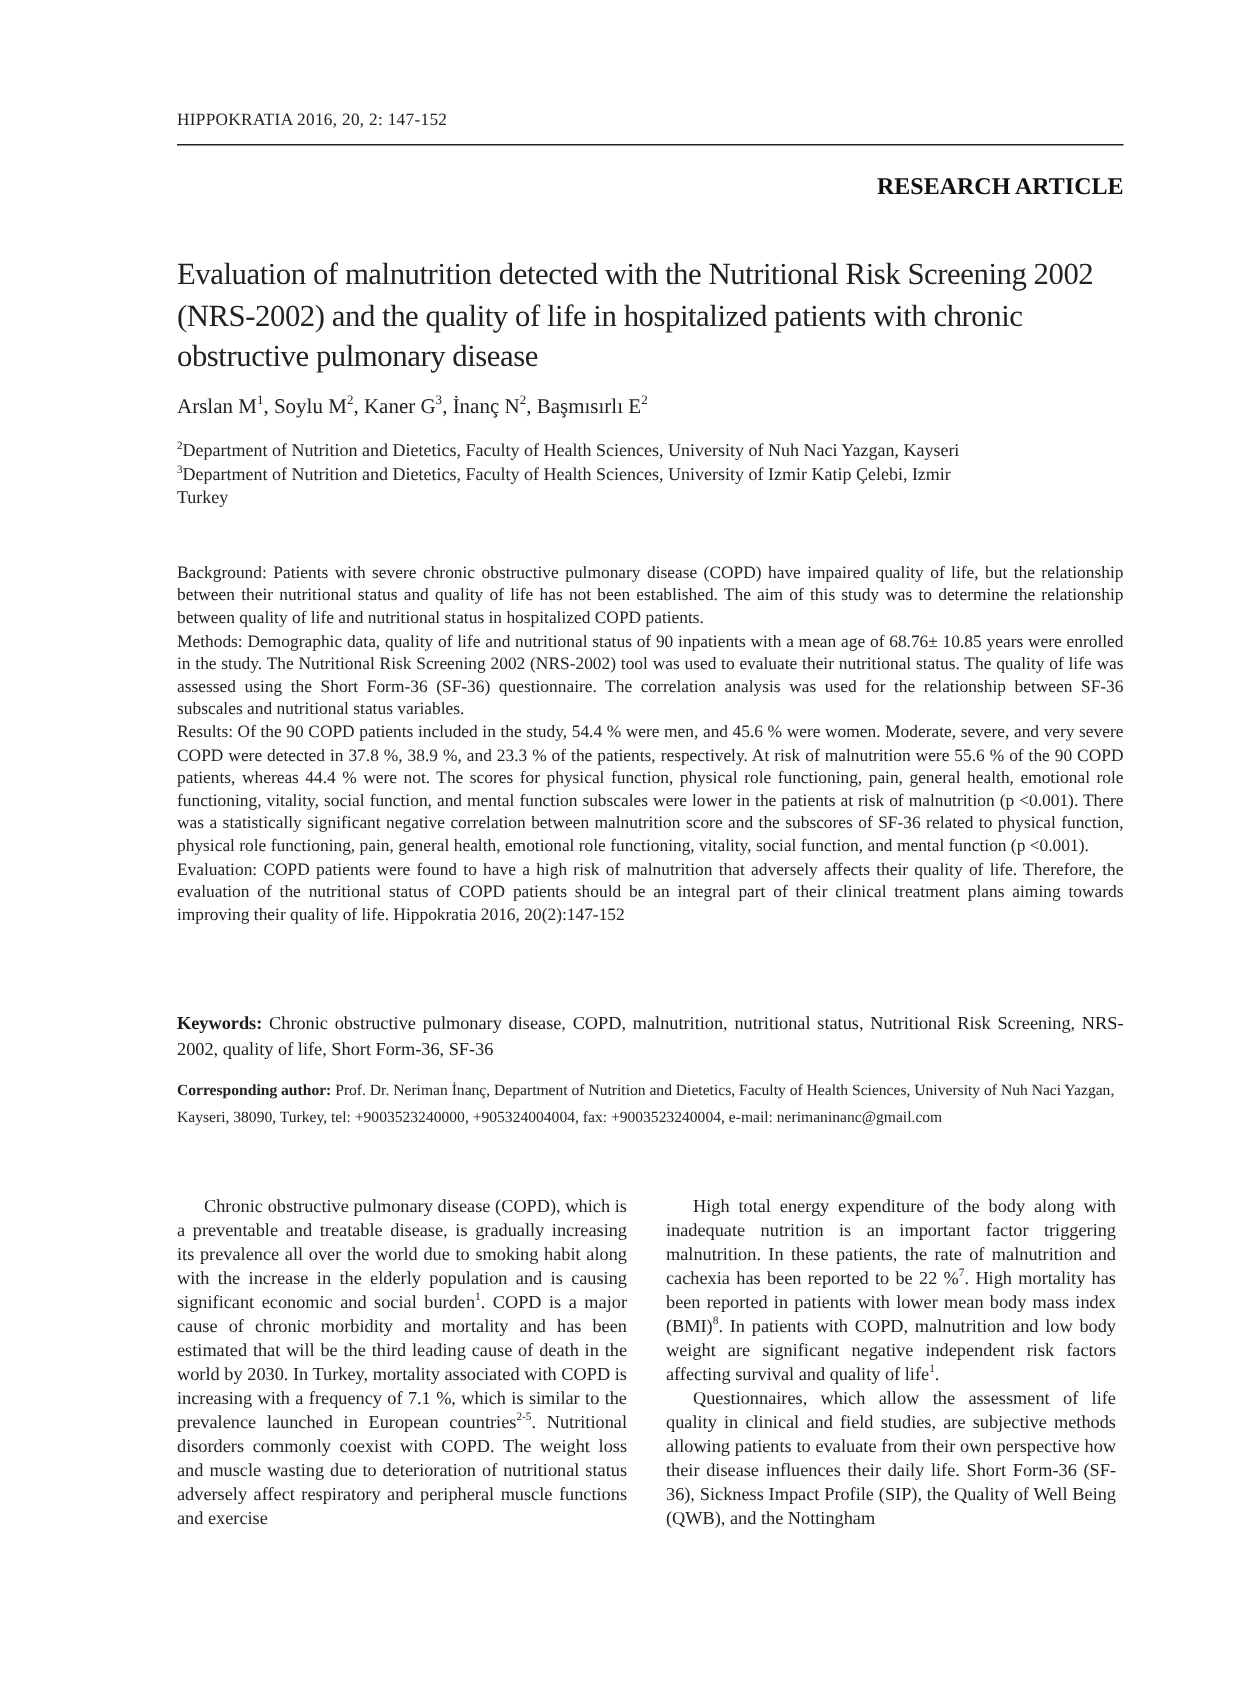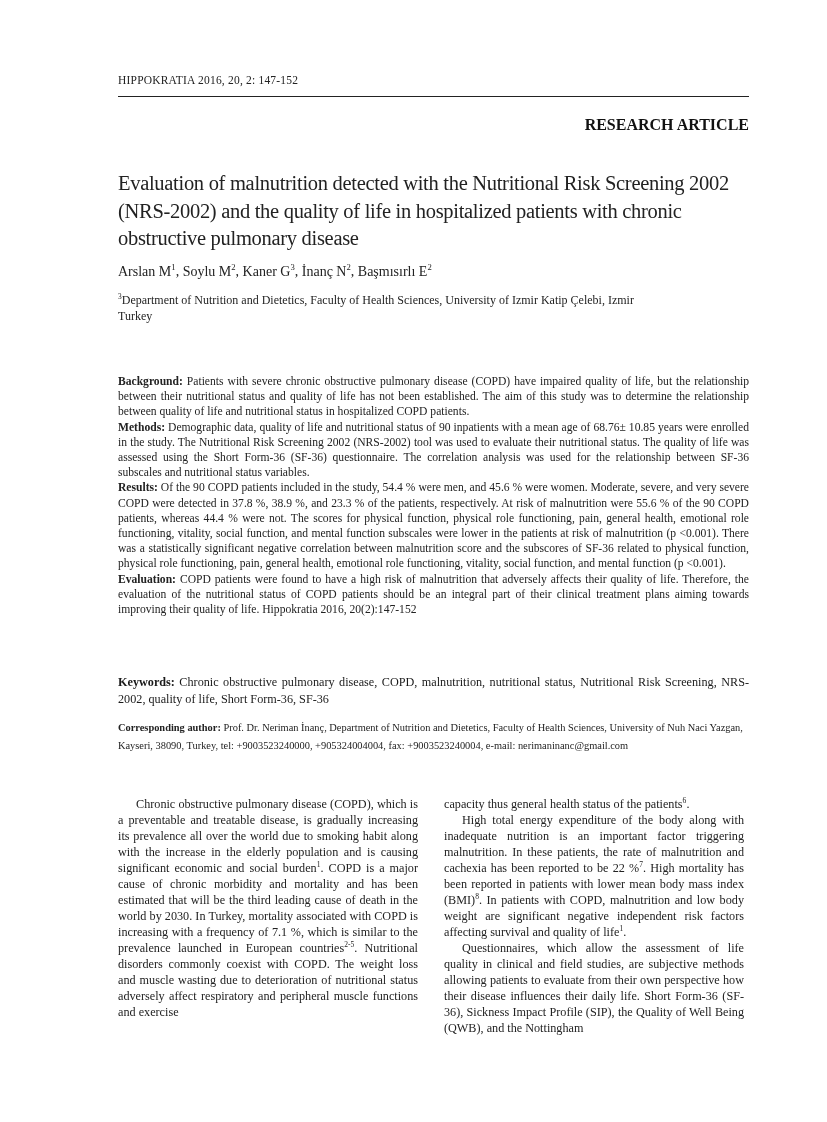--- a/index.html
+++ b/index.html
@@ -12,21 +12,21 @@
   .rule { position: absolute; top: 96px; left: 0; width: 631px; height: 1px; background: #222; }
   .article-type { position: absolute; top: 116px; right: 0; font-size: 16px; font-weight: bold; color: #111; text-align: right; }
   .title { position: absolute; top: 170px; left: 0; width: 631px; font-size: 20.5px; line-height: 27.5px; color: #222; letter-spacing: -0.3px; }
   .authors { position: absolute; top: 264px; left: 0; font-size: 14px; color: #222; }
   .affils { position: absolute; top: 293px; left: 0; width: 631px; font-size: 12px; line-height: 15.6px; color: #222; }
   .affils div { white-space: nowrap; }
   sup { font-size: 0.62em; line-height: 0; vertical-align: super; }
   .abstract { position: absolute; top: 374px; left: 0; width: 631px; font-size: 11.6px; line-height: 15.2px; color: #222; text-align: justify; }
   .abstract .head { font-weight: bold; font-size: 12px; }
   .abstract p { margin: 0; }
-  .abstract b { font-weight: bold; }
+  .abstract b { font-weight: normal; }
   .keywords { position: absolute; top: 674px; left: 0; width: 631px; font-size: 12.2px; line-height: 16.5px; text-align: justify; }
   .keywords b { font-weight: bold; }
   .corresponding { position: absolute; top: 719px; left: 0; width: 631px; font-size: 10.4px; line-height: 18px; color: #222; }
   .corresponding b { font-weight: bold; }
   .col { position: absolute; top: 796px; width: 300px; font-size: 12.2px; line-height: 16px; color: #222; text-align: justify; }
   .col-left { left: 0; }
   .col-right { left: 326px; top: 796px; }
   .col p { margin: 0; }
   .col .indent { text-indent: 18px; }
   .section-head { font-weight: bold; font-size: 12.2px; }
@@ -44,20 +44,21 @@
 
   <div class="authors">
     <span><span>Arslan M</span><sup>1</sup></span>,
     <span><span>Soylu M</span><sup>2</sup></span>,
     <span><span>Kaner G</span><sup>3</sup></span>,
     <span><span>İnanç N</span><sup>2</sup></span>,
     <span><span>Başmısırlı E</span><sup>2</sup></span>
   </div>
 
   <div class="affils">
+    <div><sup>2</sup><span>Department of Nutrition and Dietetics, Faculty of Health Sciences, University of Nuh Naci Yazgan, Kayseri</span></div>
     <div><sup>3</sup><span>Department of Nutrition and Dietetics, Faculty of Health Sciences, University of Izmir Katip Çelebi, Izmir</span></div>
     <div>Turkey</div>
   </div>
 
   <div class="abstract">
     <p><b>Background:</b><span> Patients with severe chronic obstructive pulmonary disease (COPD) have impaired quality of life, but the relationship between their nutritional status and quality of life has not been established. The aim of this study was to determine the relationship between quality of life and nutritional status in hospitalized COPD patients.</span></p>
     <p><b>Methods:</b><span> Demographic data, quality of life and nutritional status of 90 inpatients with a mean age of 68.76± 10.85 years were enrolled in the study. The Nutritional Risk Screening 2002 (NRS-2002) tool was used to evaluate their nutritional status. The quality of life was assessed using the Short Form-36 (SF-36) questionnaire. The correlation analysis was used for the relationship between SF-36 subscales and nutritional status variables.</span></p>
     <p><b>Results:</b><span> Of the 90 COPD patients included in the study, 54.4 % were men, and 45.6 % were women. Moderate, severe, and very severe COPD were detected in 37.8 %, 38.9 %, and 23.3 % of the patients, respectively. At risk of malnutrition were 55.6 % of the 90 COPD patients, whereas 44.4 % were not. The scores for physical function, physical role functioning, pain, general health, emotional role functioning, vitality, social function, and mental function subscales were lower in the patients at risk of malnutrition (p &lt;0.001). There was a statistically significant negative correlation between malnutrition score and the subscores of SF-36 related to physical function, physical role functioning, pain, general health, emotional role functioning, vitality, social function, and mental function (p &lt;0.001).</span></p>
     <p><b>Evaluation:</b><span> COPD patients were found to have a high risk of malnutrition that adversely affects their quality of life. Therefore, the evaluation of the nutritional status of COPD patients should be an integral part of their clinical treatment plans aiming towards improving their quality of life. Hippokratia 2016, 20(2):147-152</span></p>
   </div>
@@ -68,18 +69,17 @@
 
   <div class="corresponding">
     <b>Corresponding author:</b><span> Prof. Dr. Neriman İnanç, Department of Nutrition and Dietetics, Faculty of Health Sciences, University of Nuh Naci Yazgan, Kayseri, 38090, Turkey, tel: +9003523240000, +905324004004, fax: +9003523240004, e-mail: nerimaninanc@gmail.com</span>
   </div>
 
   <div class="col col-left">
     <p class="indent"><span>Chronic obstructive pulmonary disease (COPD), which is a preventable and treatable disease, is gradually increasing its prevalence all over the world due to smoking habit along with the increase in the elderly population and is causing significant economic and social burden</span><sup>1</sup><span>. COPD is a major cause of chronic morbidity and mortality and has been estimated that will be the third leading cause of death in the world by 2030.  In Turkey, mortality associated with COPD is increasing with a frequency of 7.1 %, which is similar to the prevalence launched in European countries</span><sup>2-5</sup><span id="p1c-left">. Nutritional disorders commonly coexist with COPD. The weight loss and muscle wasting due to deterioration of nutritional status adversely affect respiratory and peripheral muscle functions and exercise</span></p>
   </div>
 
   <div class="col col-right">
-    <p><span id="p1c-right">capacity thus general health status of the patients</span><sup>6</sup><span>.</span></p>
     <p class="indent"><span>High total energy expenditure of the body along with inadequate nutrition is an important factor triggering malnutrition. In these patients, the rate of malnutrition and cachexia has been reported to be 22 %</span><sup>7</sup><span>.  High mortality has been reported in patients with lower mean body mass index (BMI)</span><sup>8</sup><span>. In patients with COPD, malnutrition and low body weight are significant negative independent risk factors affecting survival and quality of life</span><sup>1</sup><span>.</span></p>
     <p class="indent"><span>Questionnaires, which allow the assessment of life quality in clinical and field studies, are subjective methods allowing patients to evaluate from their own perspective how their disease influences their daily life. Short Form-36 (SF-36), Sickness Impact Profile (SIP), the Quality of Well Being (QWB), and the Nottingham</span></p>
   </div>
 
 </div>
 
 </body></html>

